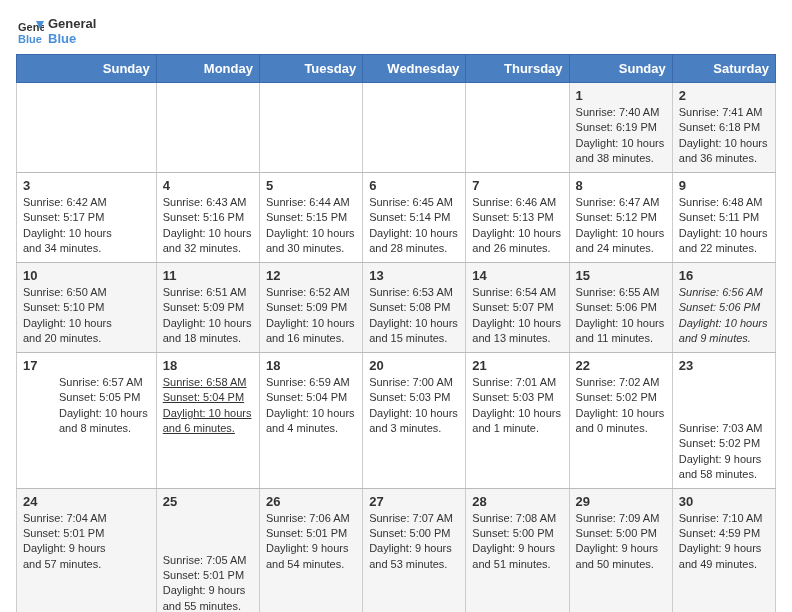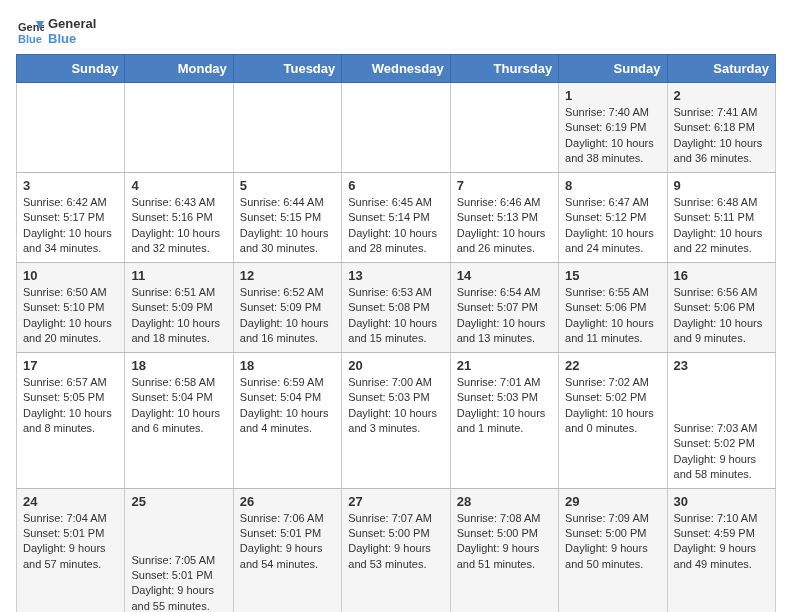--- a/index.html
+++ b/index.html
@@ -230,37 +230,37 @@
         </td>
         <td>
           <span class="day-num">15</span>
           <div class="day-info" style="white-space: pre-line;">Sunrise: 6:55 AM
 Sunset: 5:06 PM
 Daylight: 10 hours
 and 11 minutes.</div>
         </td>
         <td>
           <span class="day-num">16</span>
-          <div class="day-info" style="white-space: pre-line;">Sunrise: 6:56 AM
+          <div class="day-info" style="white-space: pre-line; font-style: italic;">Sunrise: 6:56 AM
 Sunset: 5:06 PM
 Daylight: 10 hours
 and 9 minutes.</div>
         </td>
       </tr>
       <tr>
         <td>
           <span class="day-num">17</span>
-          <div class="day-info" style="white-space: pre-line;">Sunrise: 6:57 AM
+          <div class="day-info" style="white-space: pre-line; margin-left: 36px;">Sunrise: 6:57 AM
 Sunset: 5:05 PM
 Daylight: 10 hours
 and 8 minutes.</div>
         </td>
         <td>
           <span class="day-num">18</span>
-          <div class="day-info" style="white-space: pre-line;">Sunrise: 6:58 AM
+          <div class="day-info" style="white-space: pre-line; text-decoration: underline;">Sunrise: 6:58 AM
 Sunset: 5:04 PM
 Daylight: 10 hours
 and 6 minutes.</div>
         </td>
         <td>
           <span class="day-num">18</span>
           <div class="day-info" style="white-space: pre-line;">Sunrise: 6:59 AM
 Sunset: 5:04 PM
 Daylight: 10 hours
 and 4 minutes.</div>

